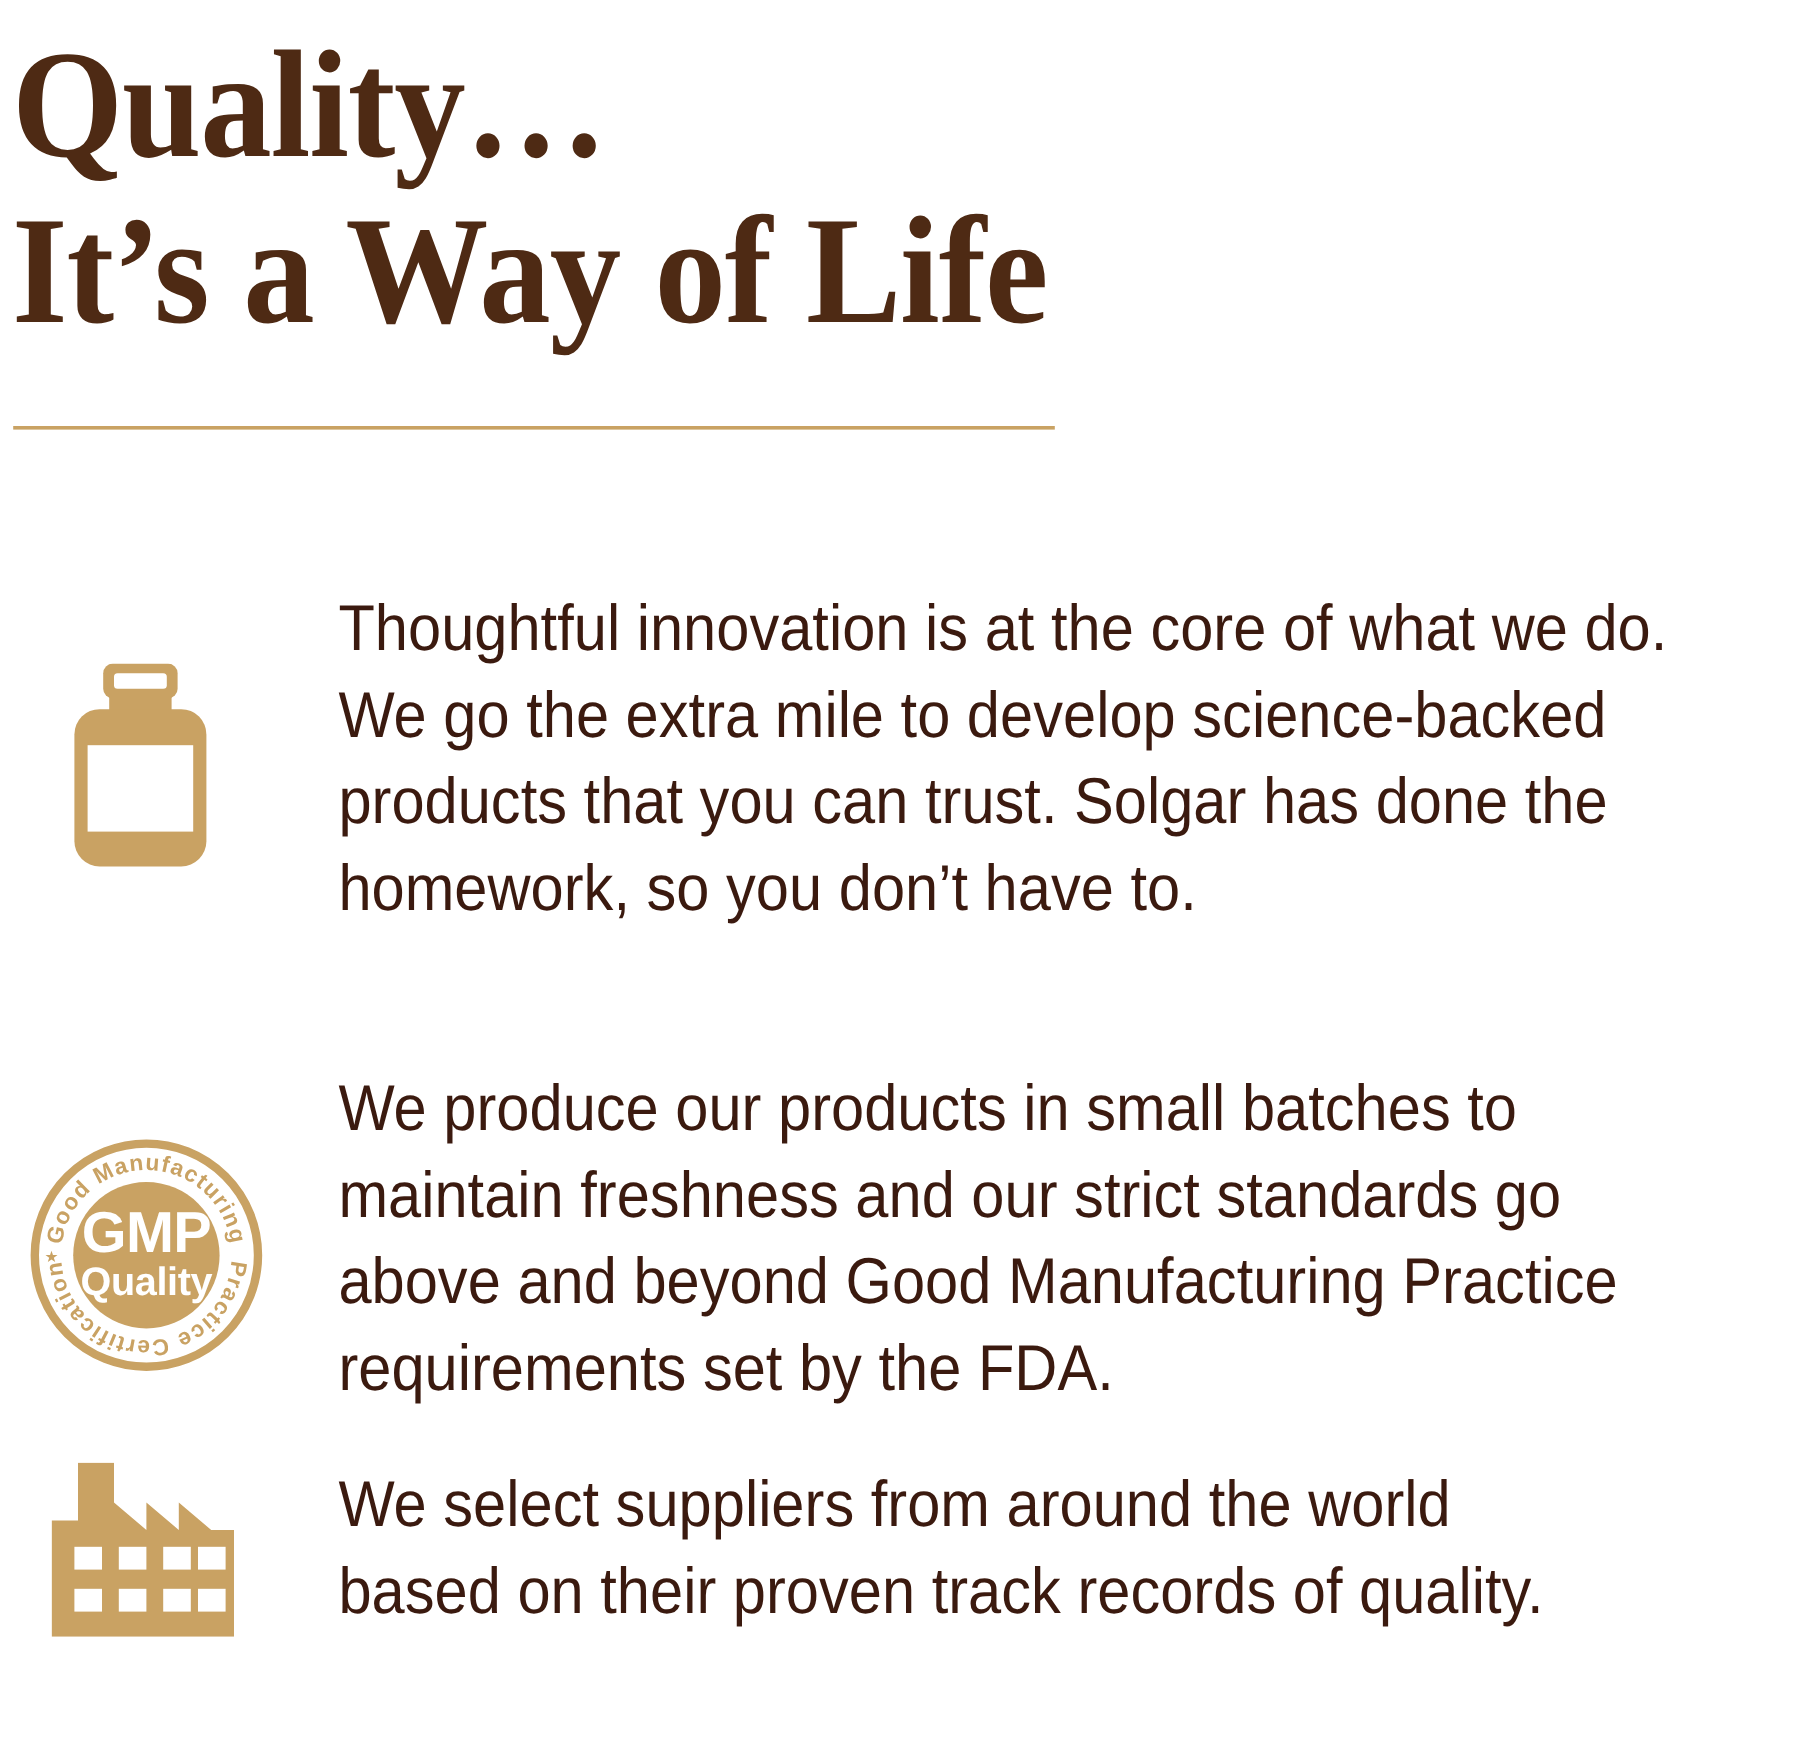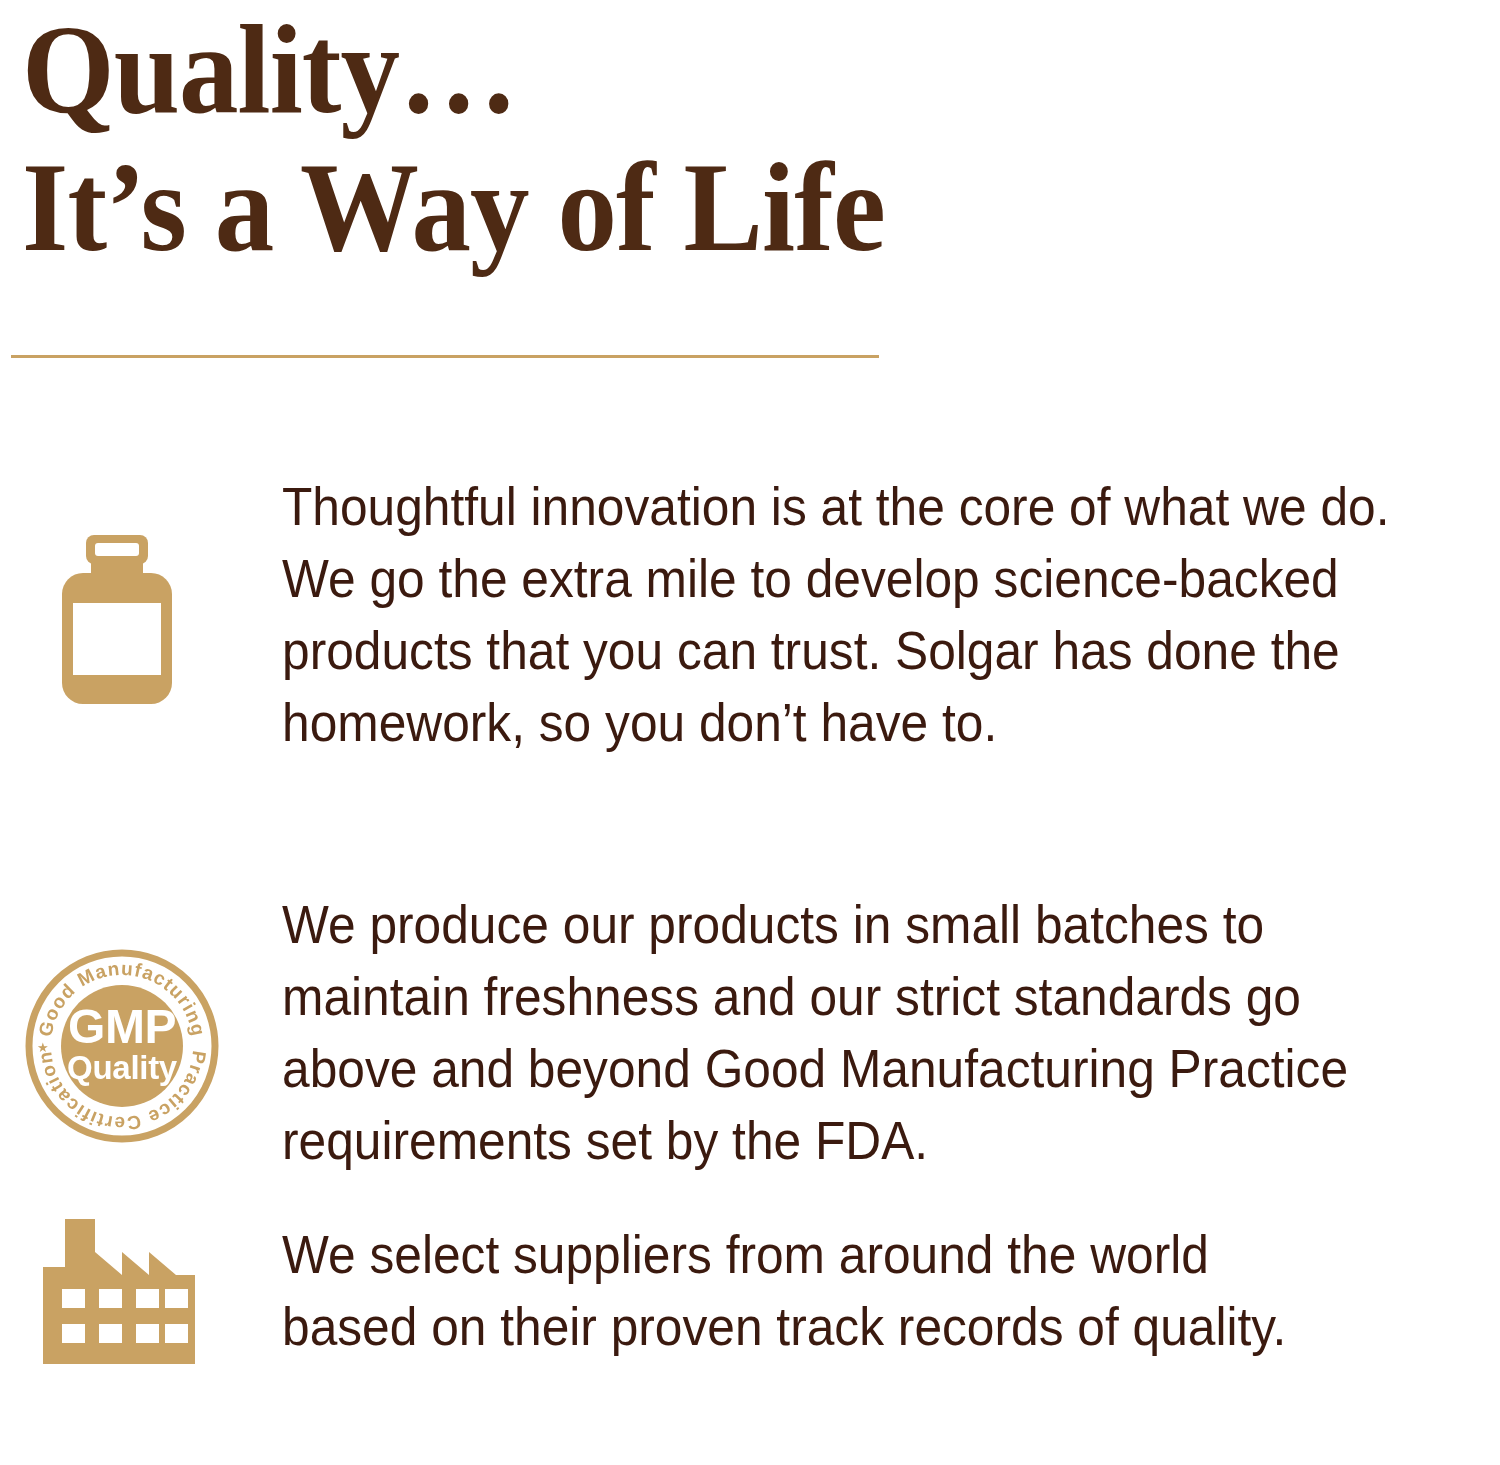--- a/index.html
+++ b/index.html
@@ -13,23 +13,22 @@
     position: relative;
     overflow: hidden;
     font-family: "Liberation Sans", sans-serif;
     -webkit-font-smoothing: antialiased;
   }
 
   
   .heading {
     position: absolute;
     left: 10px;
-    top: 0;
+    top: 18px;
     width: 1200px;
-    margin-left: 12px;
   }
   .heading-line {
     font-family: "Liberation Serif", "DejaVu Serif", serif;
     font-weight: 700;
     color: #4e2a14;
     font-size: 128px;
     line-height: 138px;
     letter-spacing: -1px;
     white-space: nowrap;
     transform: scaleX(0.93);
@@ -67,21 +66,21 @@
     font-family: "Liberation Sans", "DejaVu Sans", sans-serif;
     font-weight: 400;
     color: #3b1a0f;
     font-size: 54px;
     line-height: 72px;
     letter-spacing: 0px;
     transform: scaleX(0.92);
     transform-origin: left top;
   }
 
-  #feature-1 { top: 470px; height: 300px; }
+  #feature-1 { top: 488px; height: 300px; }
   #feature-2 { top: 888px; height: 300px; }
   #feature-3 { top: 1218px; height: 170px; }
 
   
   .bottle-icon {
     position: absolute;
     left: 61px;
     top: 65px;
   }
 

